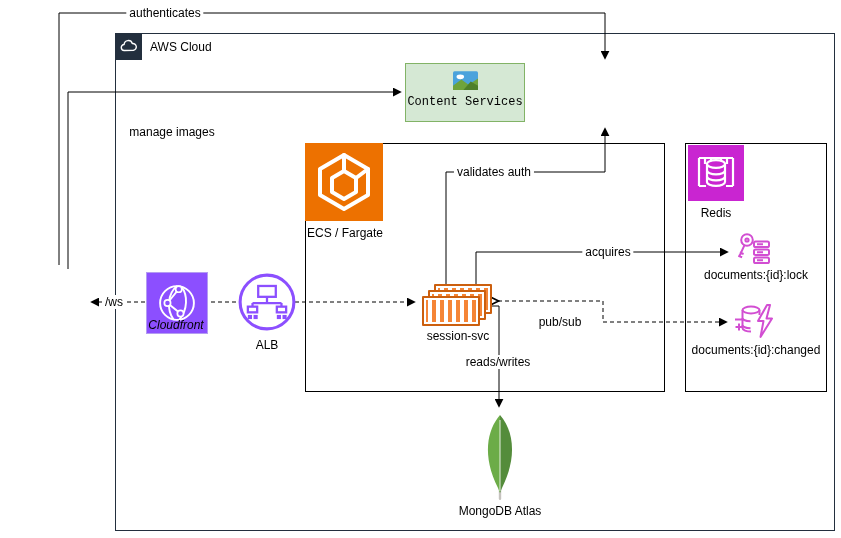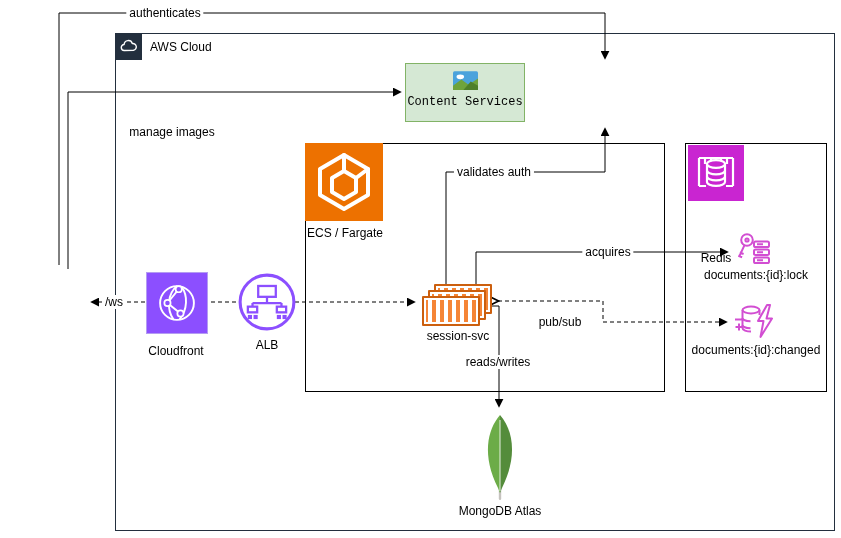--- a/index.html
+++ b/index.html
@@ -72,21 +72,21 @@
         <path d="M35 11 C43 21 42 38 33 49"></path>
         <path d="M32 14 L19 30 L34 42"></path>
       </g>
       <g fill="#8C4FFF" stroke="#fff" stroke-width="2">
         <circle cx="32" cy="14" r="3.6"></circle>
         <circle cx="19" cy="30" r="3.6"></circle>
         <circle cx="34" cy="42" r="3.6"></circle>
       </g>
     </svg>
   </div>
-  <div class="node-label" style="left:136px;top:344px;width:80px;">Cloudfront</div>
+  <div class="node-label" style="left:136px;top:318px;width:80px;font-style:italic;">Cloudfront</div>
 
   <div class="icon-sq" style="left:237px;top:272px;width:60px;height:60px;">
     <svg width="60" height="60" viewBox="0 0 58 58">
       <circle cx="29" cy="29" r="26" fill="#fff" stroke="#8C4FFF" stroke-width="3"></circle>
       <g fill="none" stroke="#8C4FFF" stroke-width="2.2">
         <rect x="20.5" y="13.5" width="17" height="10.5"></rect>
         <path d="M29 24 V30 M15 30 H43 M15 30 V33.5 M43 30 V33.5"></path>
         <rect x="10.5" y="33.5" width="9" height="5.5"></rect>
         <rect x="38.5" y="33.5" width="9" height="5.5"></rect>
       </g>
@@ -133,21 +133,21 @@
     <svg width="56" height="56" viewBox="0 0 56 56">
       <g fill="none" stroke="#fff" stroke-width="2.2">
         <path d="M11 13 H45 M11 13 V41 M45 13 V41 M11 41 H18 M45 41 H38"></path>
         <path d="M17 13 V19 M23 13 V19 M33 13 V19 M39 13 V19"></path>
       </g>
       <path d="M19 19 V37 a9 3.8 0 0 0 18 0 V19" fill="#C925D1" stroke="#fff" stroke-width="2.2"></path>
       <ellipse cx="28" cy="19" rx="9" ry="3.8" fill="#C925D1" stroke="#fff" stroke-width="2.2"></ellipse>
       <path d="M19 25.5 a9 3.8 0 0 0 18 0 M19 31.5 a9 3.8 0 0 0 18 0" fill="none" stroke="#fff" stroke-width="2.2"></path>
     </svg>
   </div>
-  <div class="node-label" style="left:688px;top:206px;width:56px;margin-top:45px;">Redis</div>
+  <div class="node-label" style="left:688px;top:206px;width:56px;">Redis</div>
 
   <div class="icon-sq" style="left:732px;top:231px;width:40px;height:38px;">
     <svg width="40" height="38" viewBox="0 0 40 38">
       <g fill="none" stroke="#D24ED2" stroke-width="2">
         <circle cx="15" cy="9" r="5.8"></circle>
         <circle cx="15" cy="9" r="1.6"></circle>
         <path d="M12.5 14.2 L7 26 M7.8 21.5 L11.6 23 M6.3 24.7 L10.1 26.2"></path>
         <rect x="22" y="10.5" width="15" height="5.5" rx="1.6"></rect>
         <rect x="22" y="18.5" width="15" height="5.5" rx="1.6"></rect>
         <rect x="22" y="26.5" width="15" height="5.5" rx="1.6"></rect>

